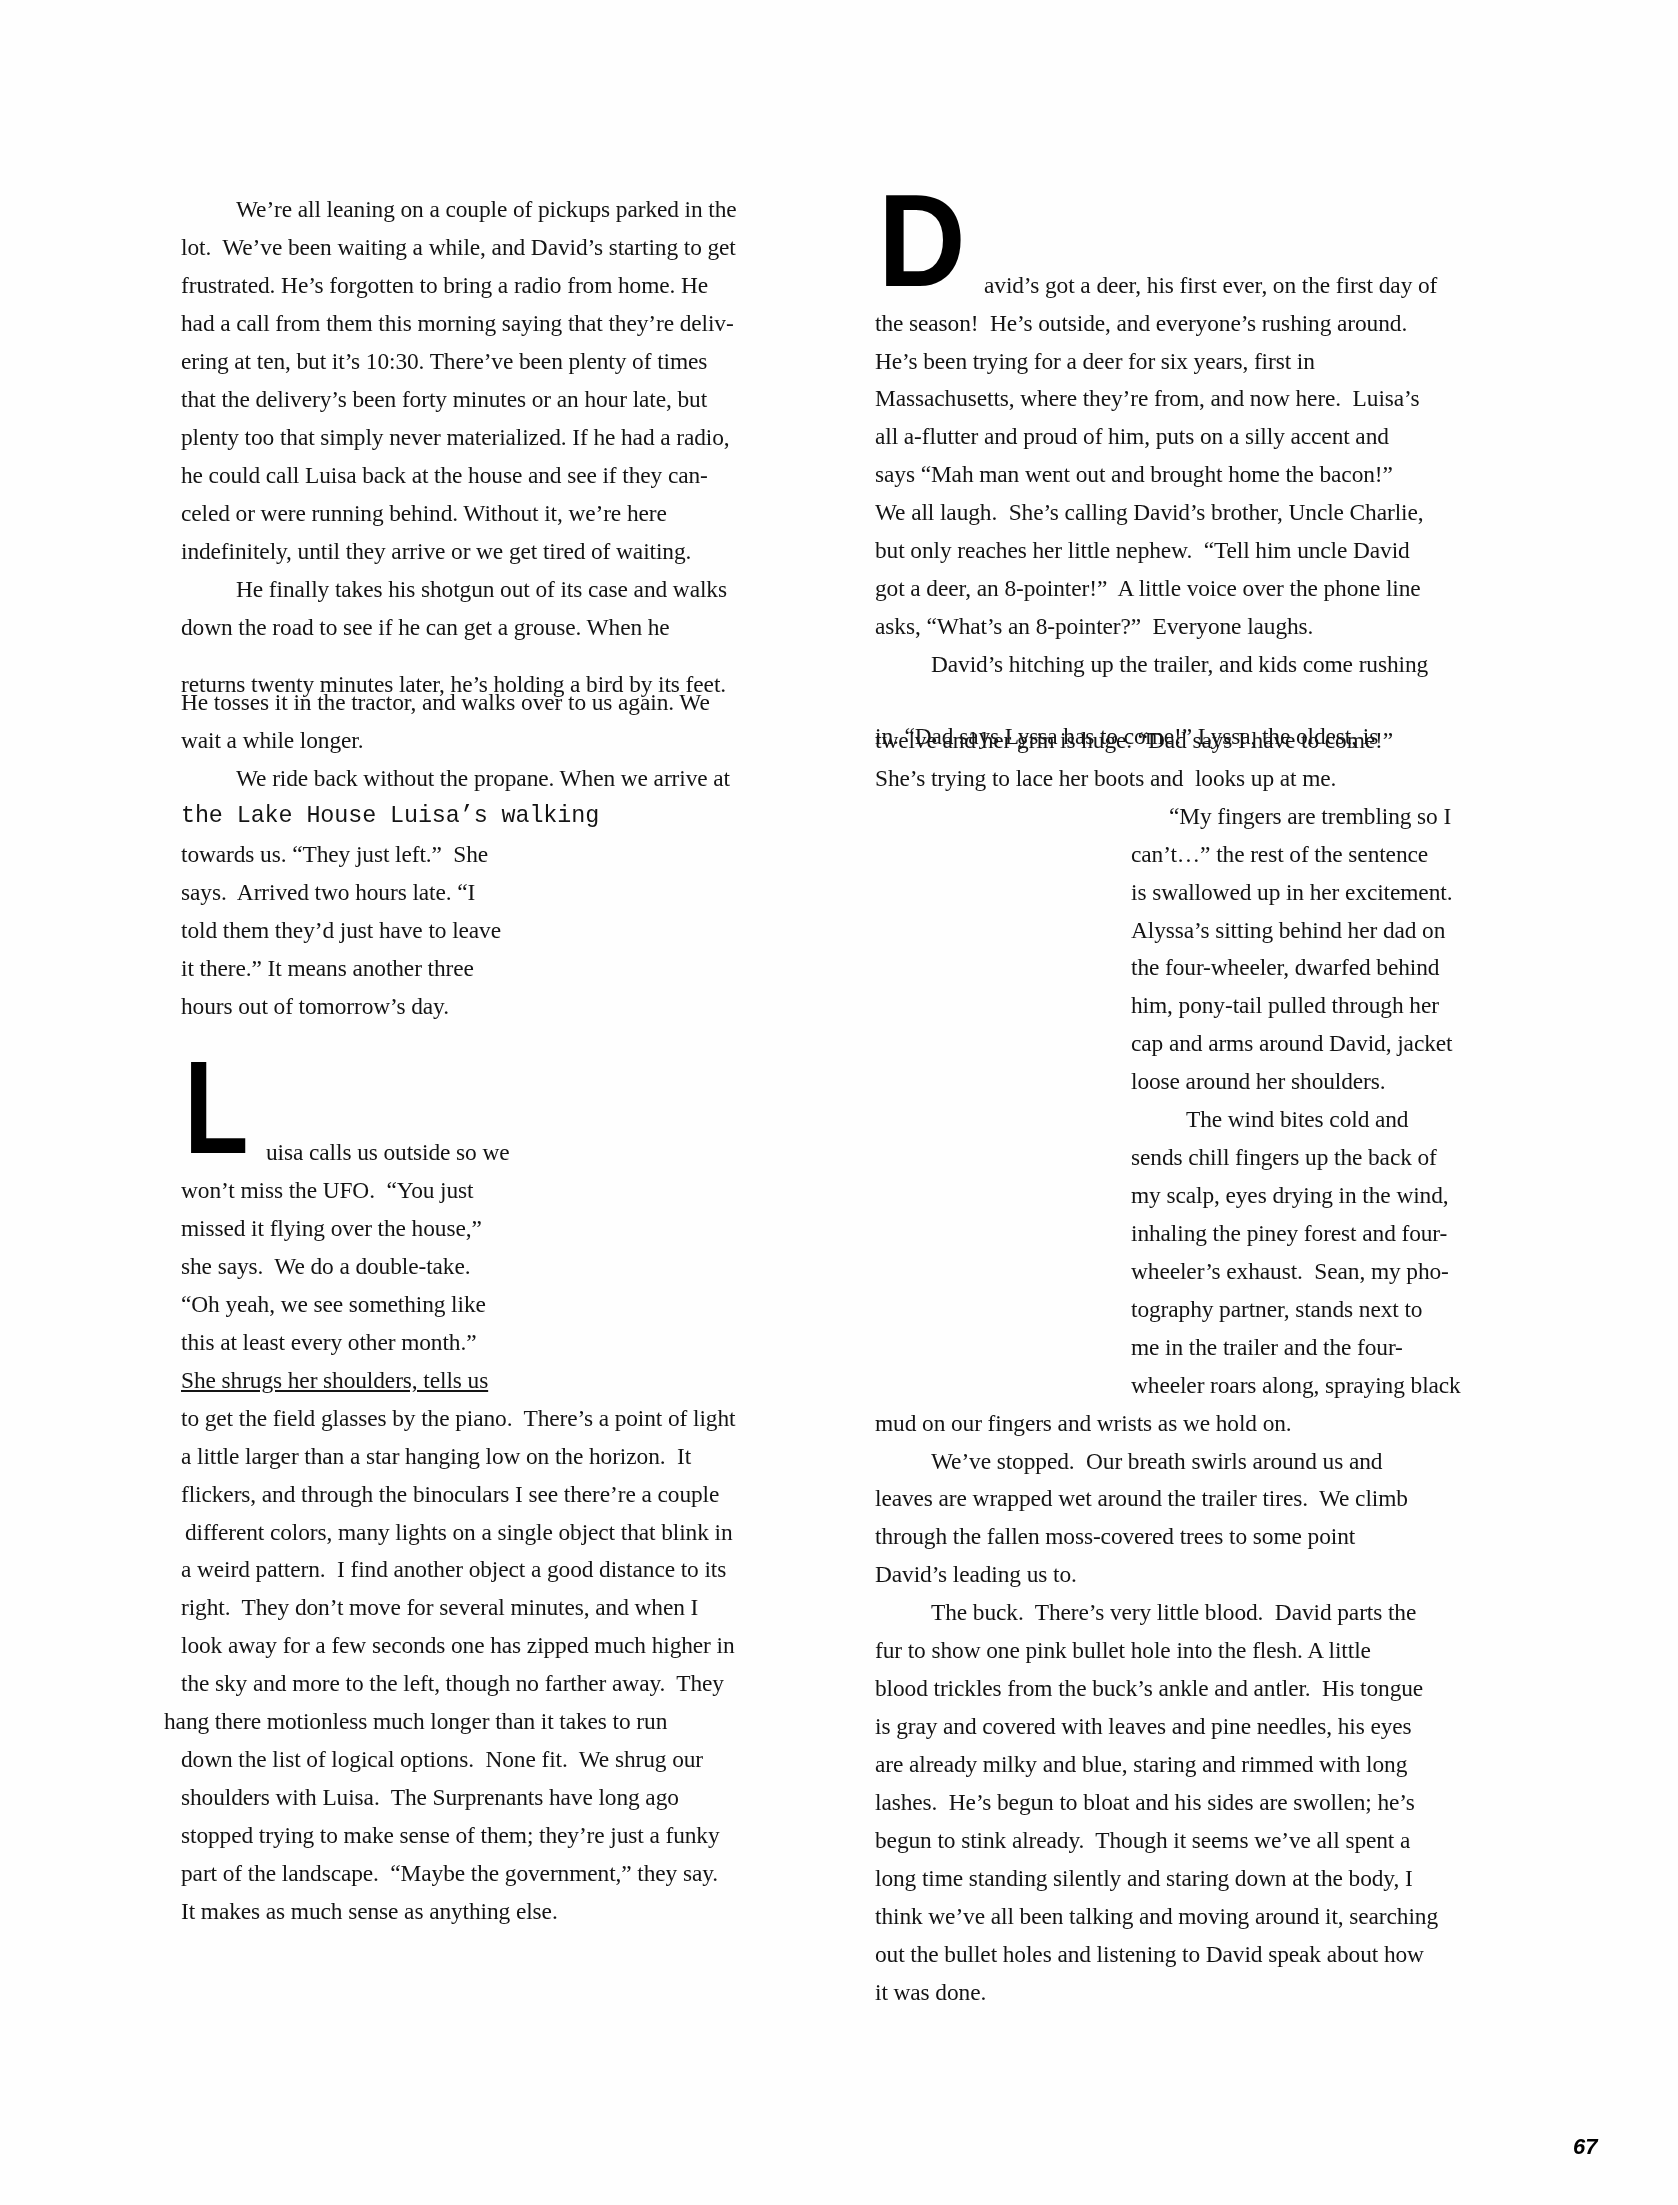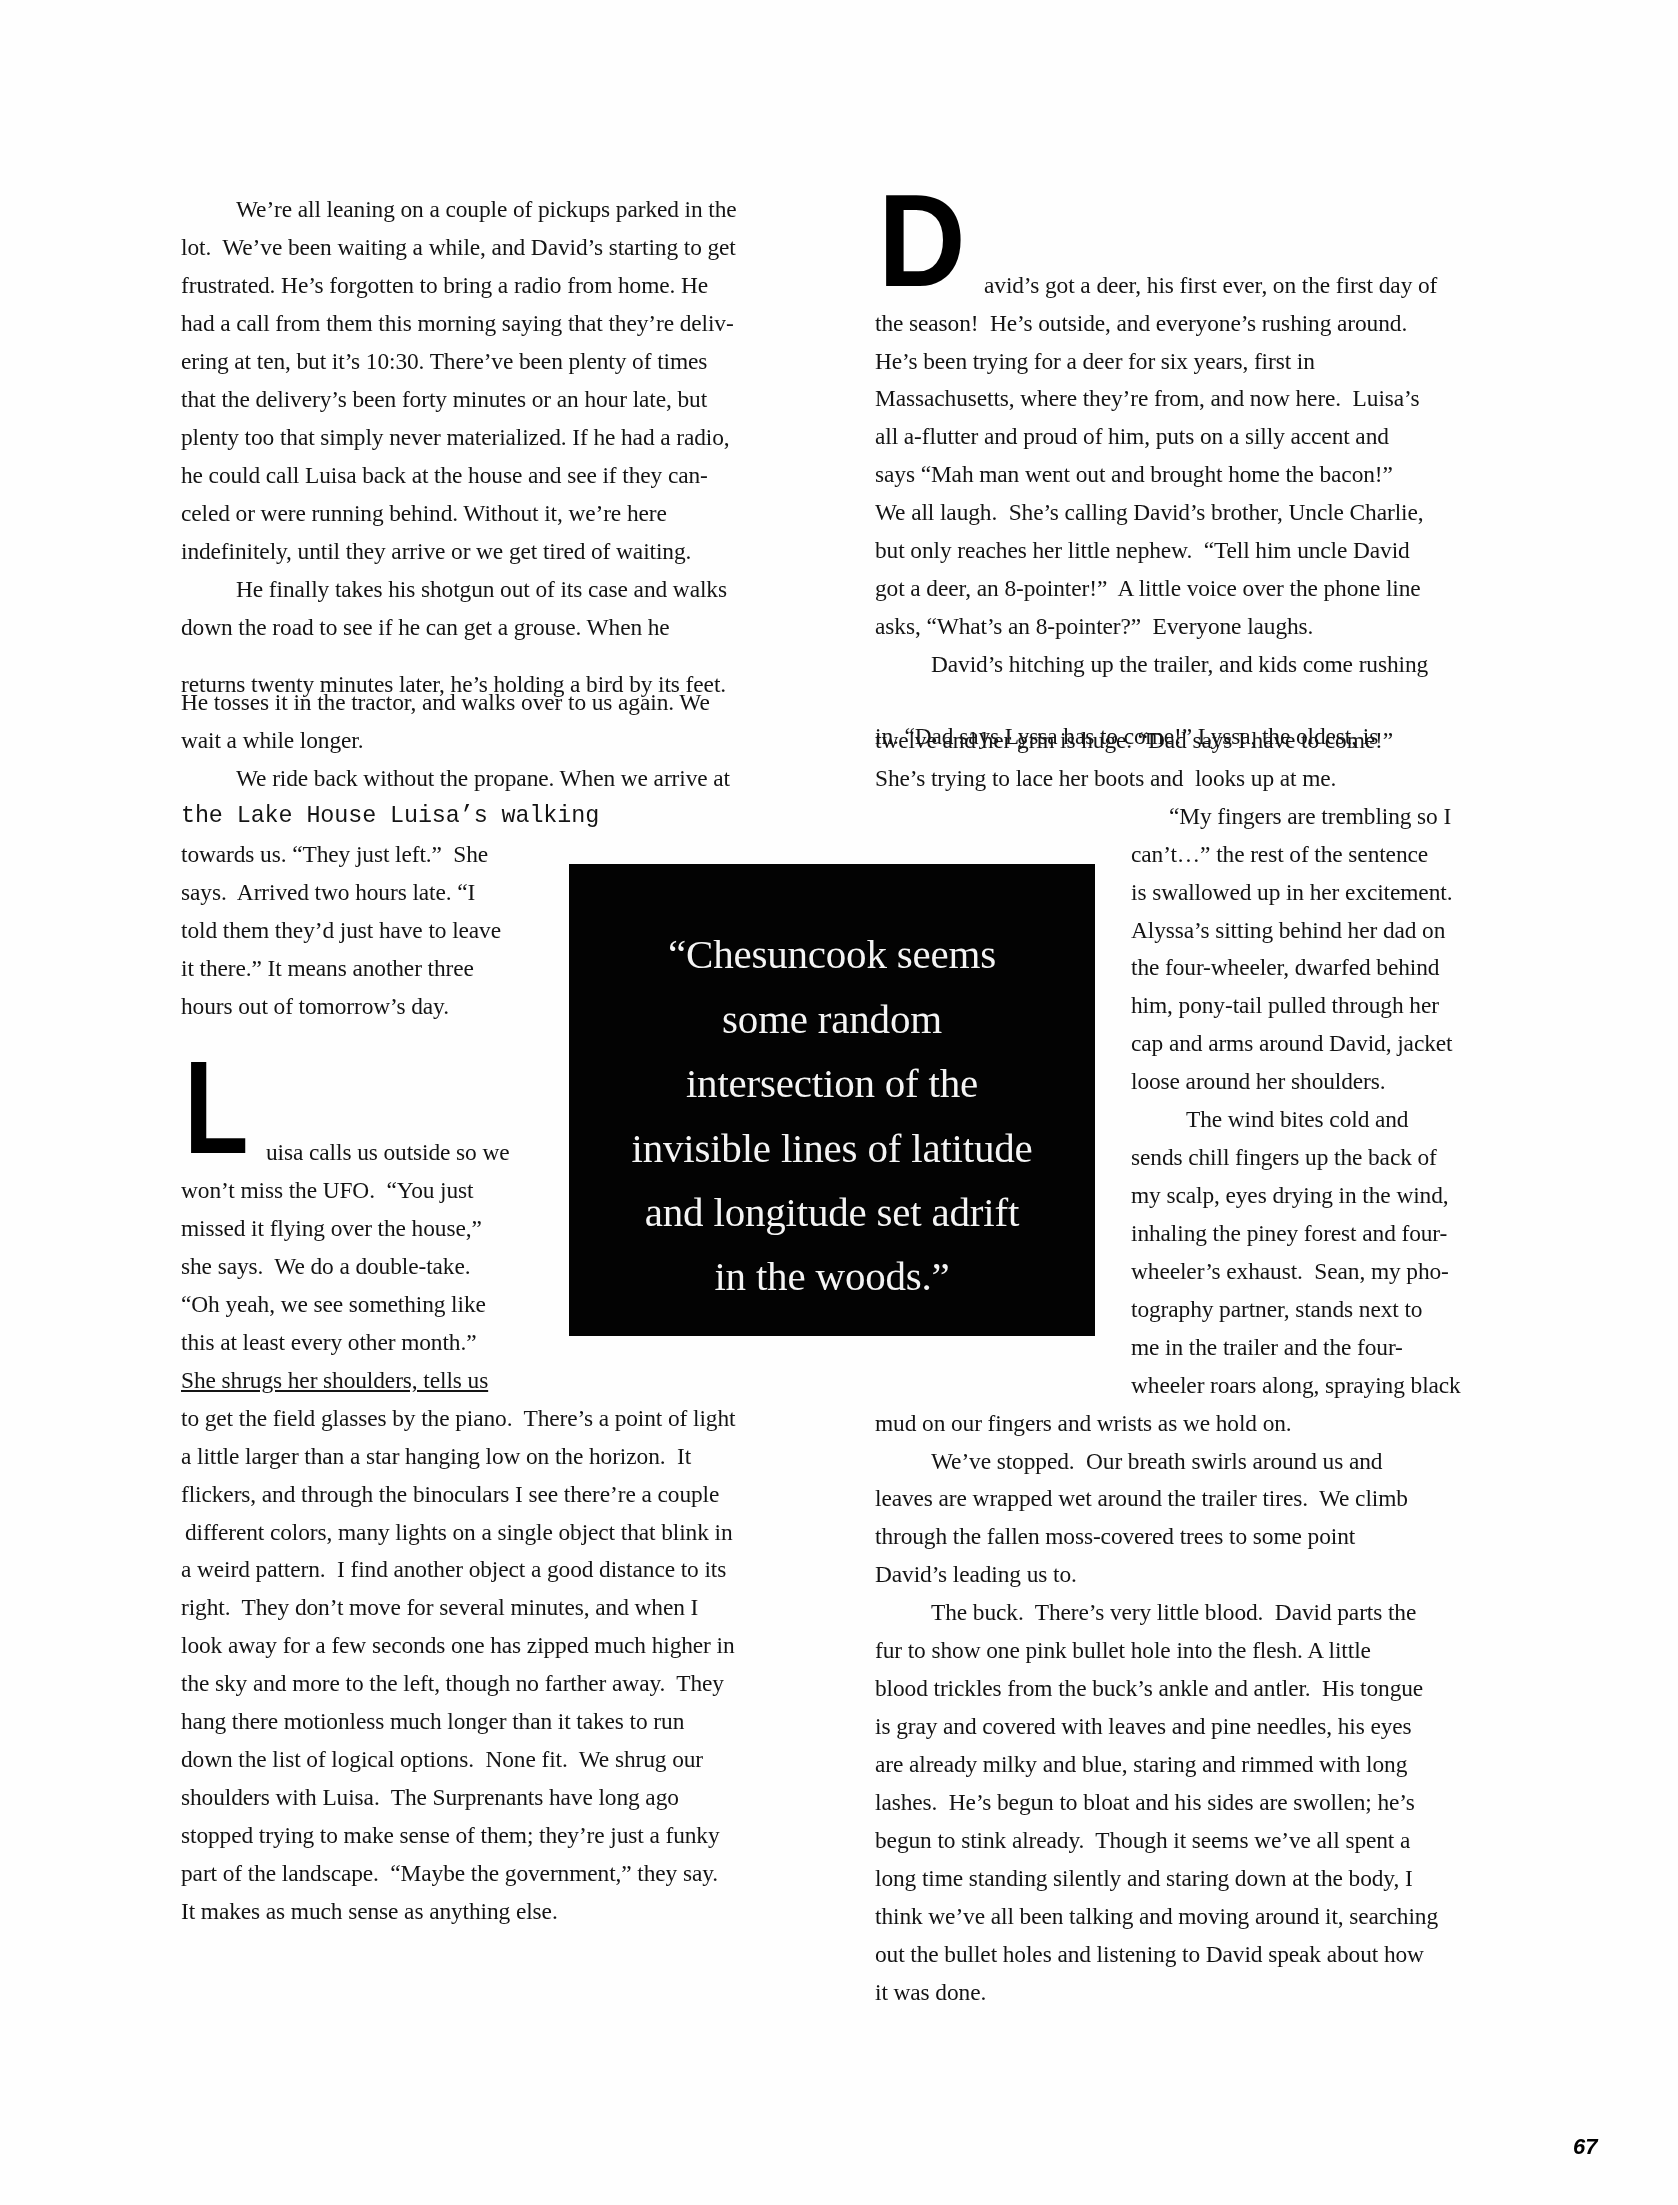--- a/index.html
+++ b/index.html
@@ -94,21 +94,21 @@
       <div class="line" style="left: 181px; top: 1329px; text-align: right;">this at least every other month.”</div>
       <div class="line" style="left: 181px; top: 1367px; text-decoration: underline;">She shrugs her shoulders, tells us</div>
       <div class="line" style="left: 181px; top: 1405px;">to get the field glasses by the piano.  There’s a point of light</div>
       <div class="line" style="left: 181px; top: 1443px;">a little larger than a star hanging low on the horizon.  It</div>
       <div class="line" style="left: 181px; top: 1481px;">flickers, and through the binoculars I see there’re a couple</div>
       <div class="line" style="left: 185px; top: 1519px;">different colors, many lights on a single object that blink in</div>
       <div class="line" style="left: 181px; top: 1556px;">a weird pattern.  I find another object a good distance to its</div>
       <div class="line" style="left: 181px; top: 1594px;">right.  They don’t move for several minutes, and when I</div>
       <div class="line" style="left: 181px; top: 1632px;">look away for a few seconds one has zipped much higher in</div>
       <div class="line" style="left: 181px; top: 1670px;">the sky and more to the left, though no farther away.  They</div>
-      <div class="line" style="left: 181px; top: 1708px;">hang there motionless much longer than it takes to run</div>
+      <div class="line" style="left: 164px; top: 1708px;">hang there motionless much longer than it takes to run</div>
       <div class="line" style="left: 181px; top: 1746px;">down the list of logical options.  None fit.  We shrug our</div>
       <div class="line" style="left: 181px; top: 1784px;">shoulders with Luisa.  The Surprenants have long ago</div>
       <div class="line" style="left: 181px; top: 1822px;">stopped trying to make sense of them; they’re just a funky</div>
       <div class="line" style="left: 181px; top: 1860px;">part of the landscape.  “Maybe the government,” they say.</div>
       <div class="line" style="left: 181px; top: 1898px;">It makes as much sense as anything else.</div>
     </div>
   <div id="right-column">
       <div class="line" style="left: 984px; top: 272px;">avid’s got a deer, his first ever, on the first day of</div>
       <div class="line" style="left: 875px; top: 310px;">the season!  He’s outside, and everyone’s rushing around.</div>
       <div class="line" style="left: 875px; top: 348px;">He’s been trying for a deer for six years, first in</div>
@@ -153,24 +153,16 @@
       <div class="line" style="left: 875px; top: 1827px;">begun to stink already.  Though it seems we’ve all spent a</div>
       <div class="line" style="left: 875px; top: 1865px;">long time standing silently and staring down at the body, I</div>
       <div class="line" style="left: 875px; top: 1903px;">think we’ve all been talking and moving around it, searching</div>
       <div class="line" style="left: 875px; top: 1941px; text-align: center;">out the bullet holes and listening to David speak about how</div>
       <div class="line" style="left: 875px; top: 1979px;">it was done.</div>
     </div>
 
   <div id="dropcap-d" class="dropcap">D</div>
   <div id="dropcap-l" class="dropcap">L</div>
 
-  <div id="pullquote">
-      <div class="pq-line" style="top: 68px;">“Chesuncook seems</div>
-      <div class="pq-line" style="top: 133px;">some random</div>
-      <div class="pq-line" style="top: 197px;">intersection of the</div>
-      <div class="pq-line" style="top: 262px;">invisible lines of latitude</div>
-      <div class="pq-line" style="top: 326px;">and longitude set adrift</div>
-      <div class="pq-line" style="top: 390px;">in the woods.”</div>
-    </div>
 
   <div id="page-number">67</div>
 </div>
 
 
 </body></html>

